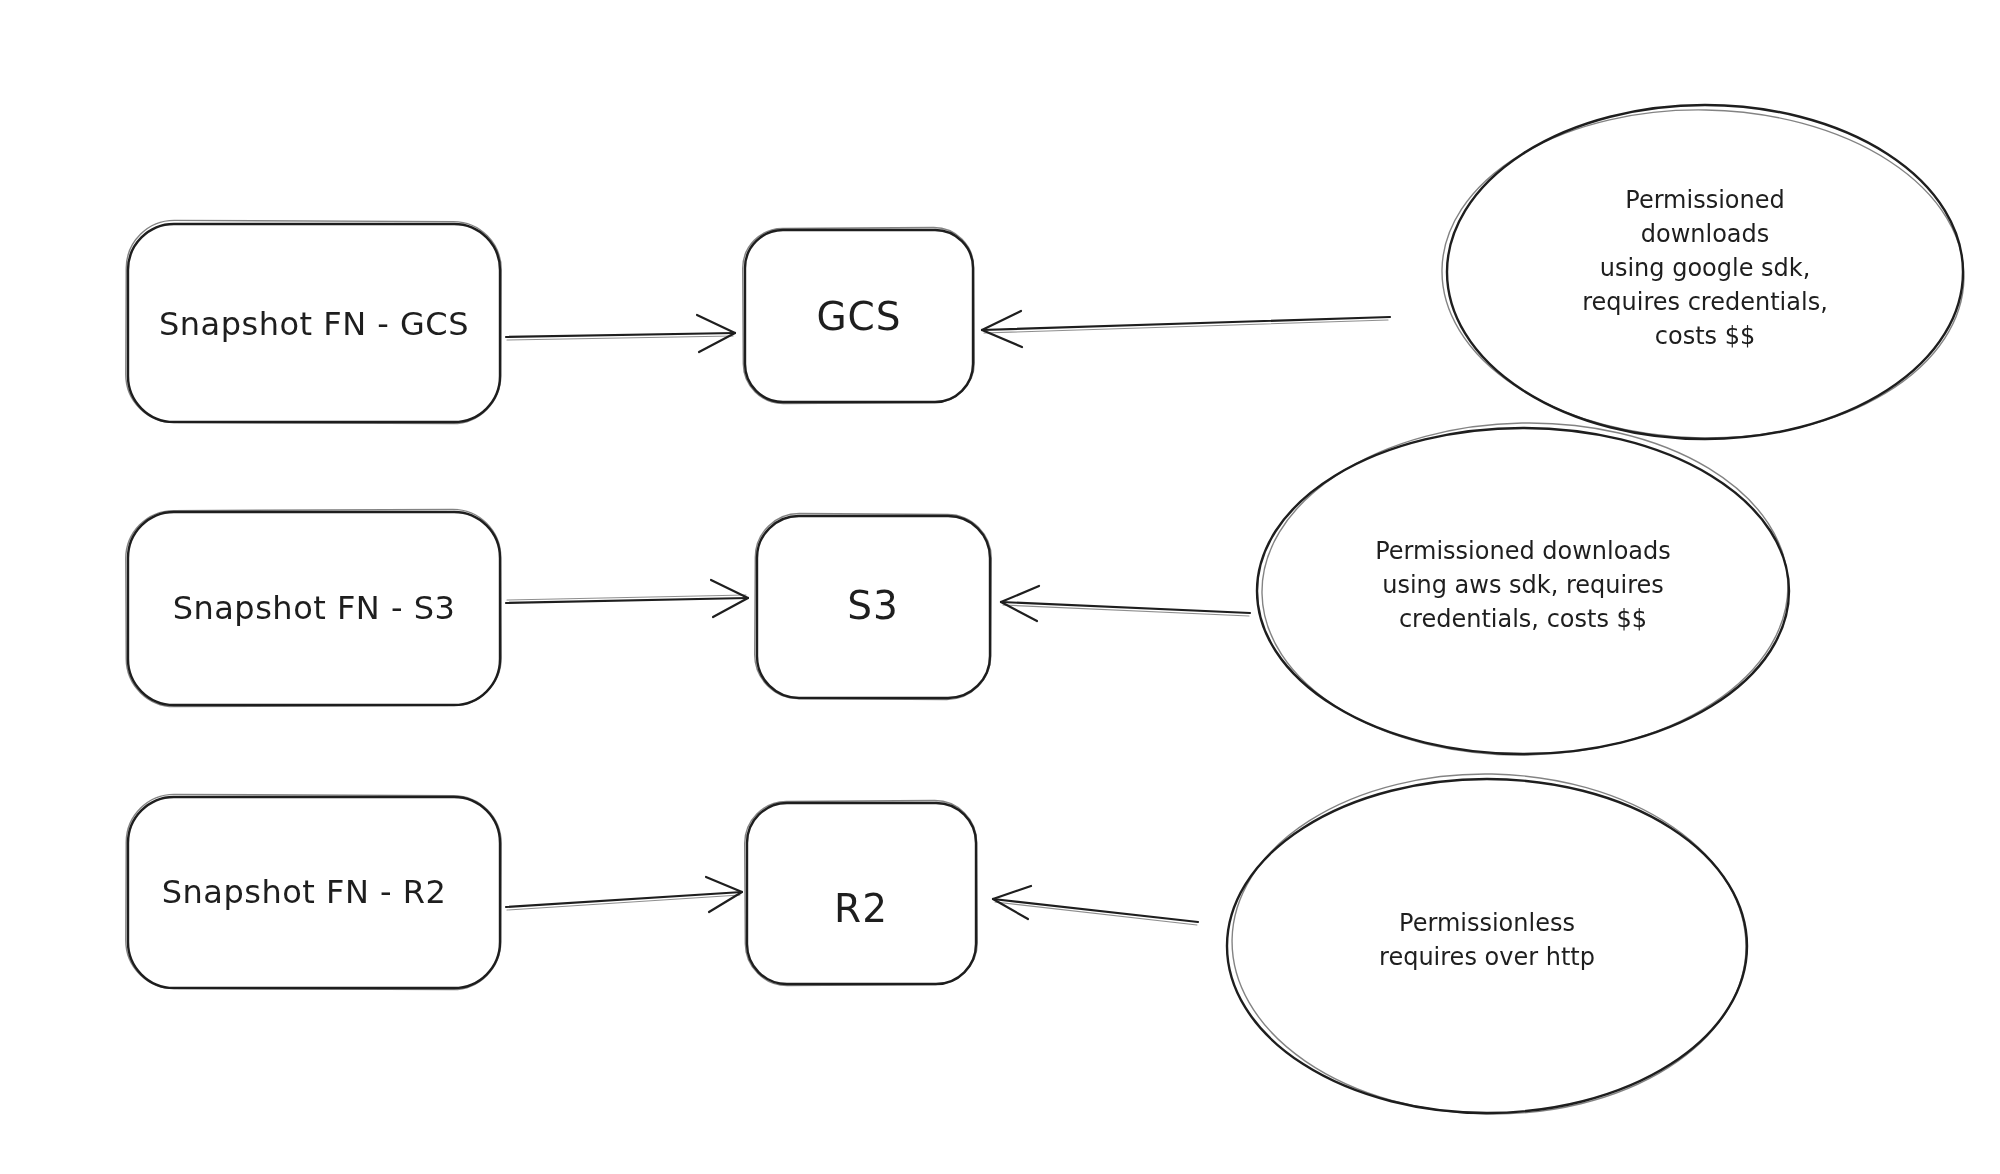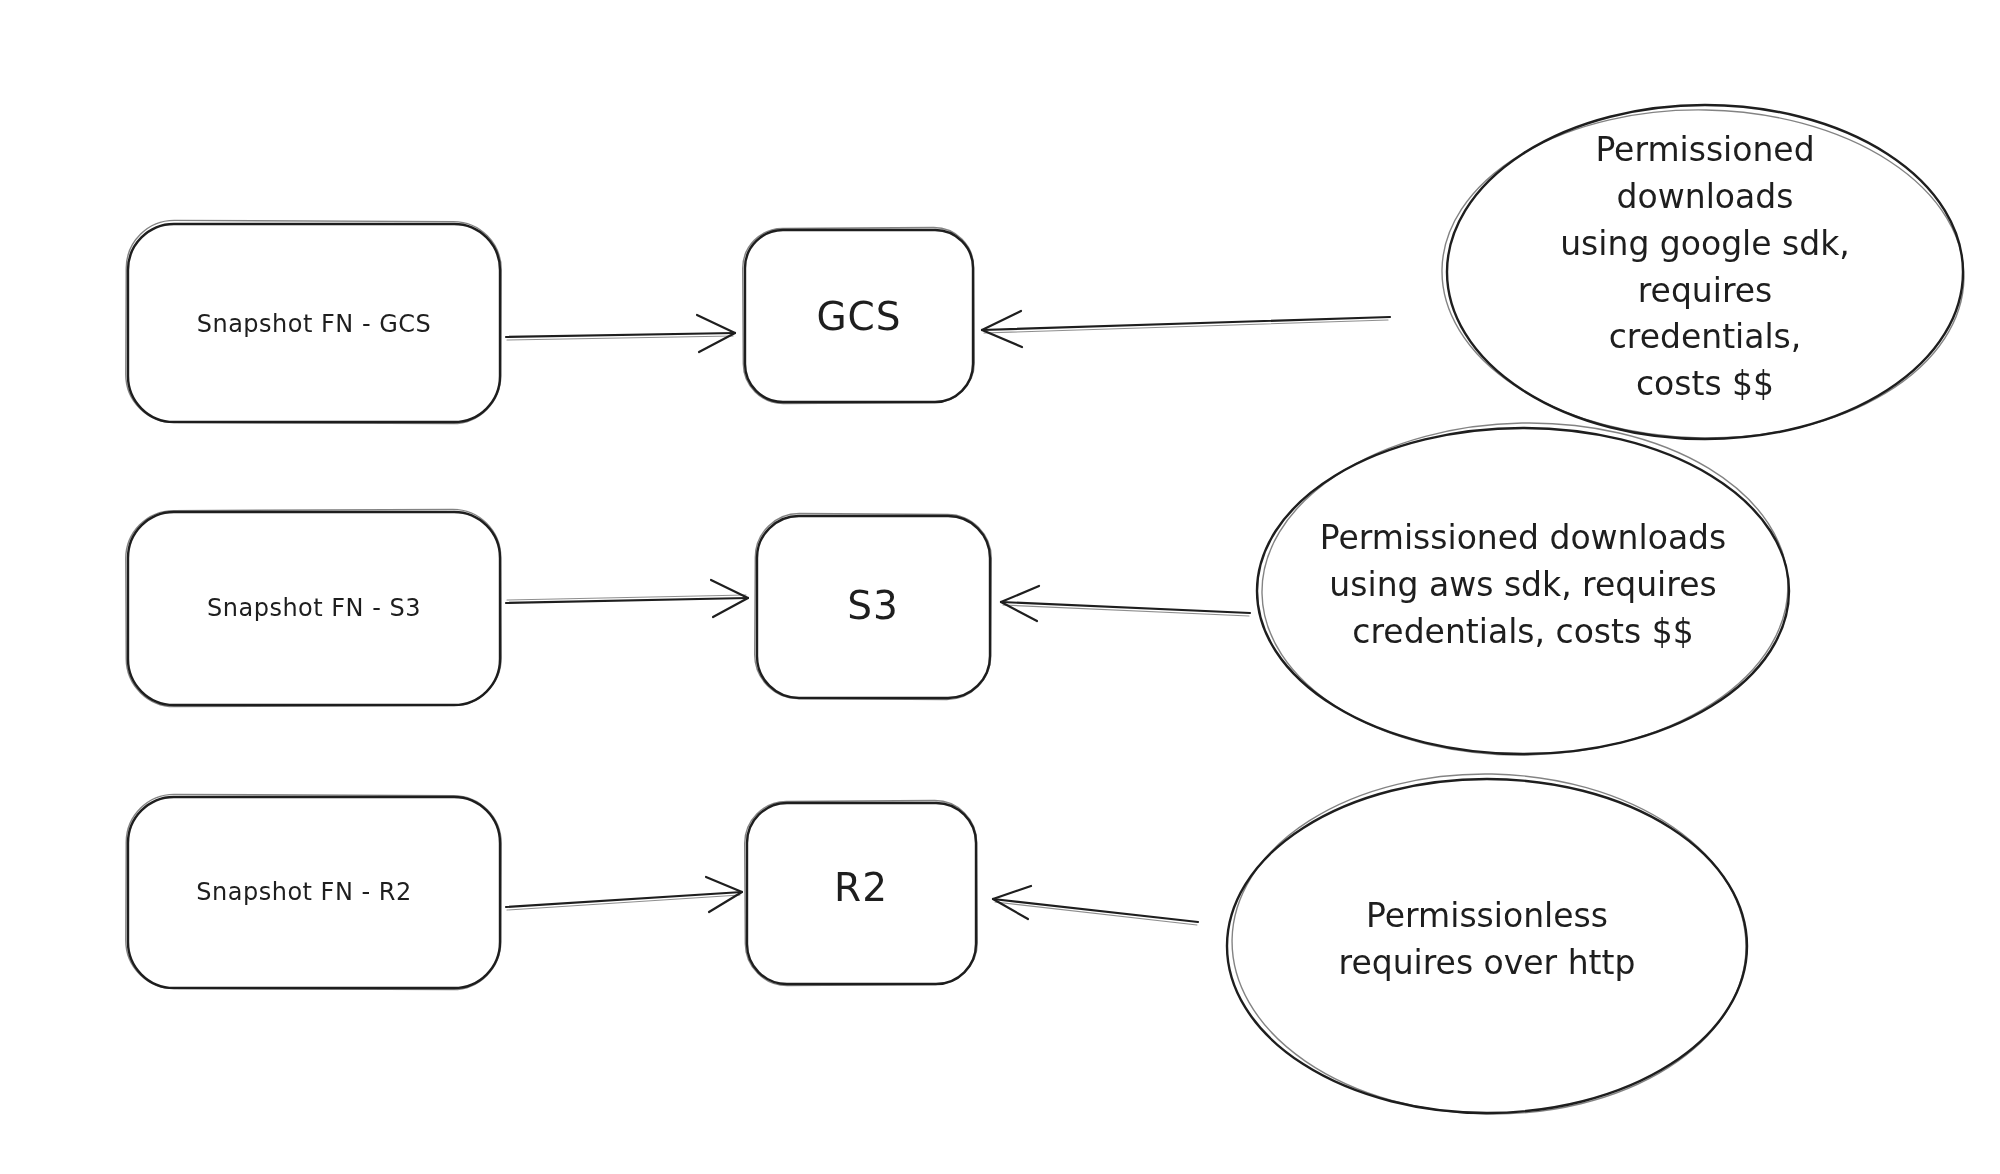--- a/index.html
+++ b/index.html
@@ -47,29 +47,29 @@
     opacity: 0.5;
   }
   .label {
     position: absolute;
     transform: translate(-50%, -50%);
     text-align: center;
     white-space: pre-line;
     color: #1e1e1e;
   }
   .node-label {
-    font-size: 24px;
+    font-size: 32px;
     letter-spacing: 0.5px;
   }
   .target-label {
     font-size: 39px;
     letter-spacing: 1px;
   }
   .note-label {
-    font-size: 33px;
+    font-size: 24px;
     line-height: 1.42;
   }
 </style>
 </head>
 <body>
 
 <div class="stage">
 
   <svg class="shapes" viewBox="0 0 2000 1174" aria-hidden="true">
 
@@ -150,17 +150,17 @@
 requires credentials,
 costs $$</div>
 
   <div class="label node-label" style="left:314px; top:608px;">Snapshot FN - S3</div>
   <div class="label target-label" style="left:873px; top:605px;">S3</div>
   <div class="label note-label" style="left:1523px; top:585px;">Permissioned downloads
 using aws sdk, requires
 credentials, costs $$</div>
 
   <div class="label node-label" style="left:298px; top:892px;margin-left:6px;">Snapshot FN - R2</div>
-  <div class="label target-label" style="left:861px; top:887px;">R2</div>
+  <div class="label target-label" style="left:861px; top:908px;">R2</div>
   <div class="label note-label" style="left:1487px; top:940px;">Permissionless
 requires over http</div>
 
 </div>
 
 </body></html>

